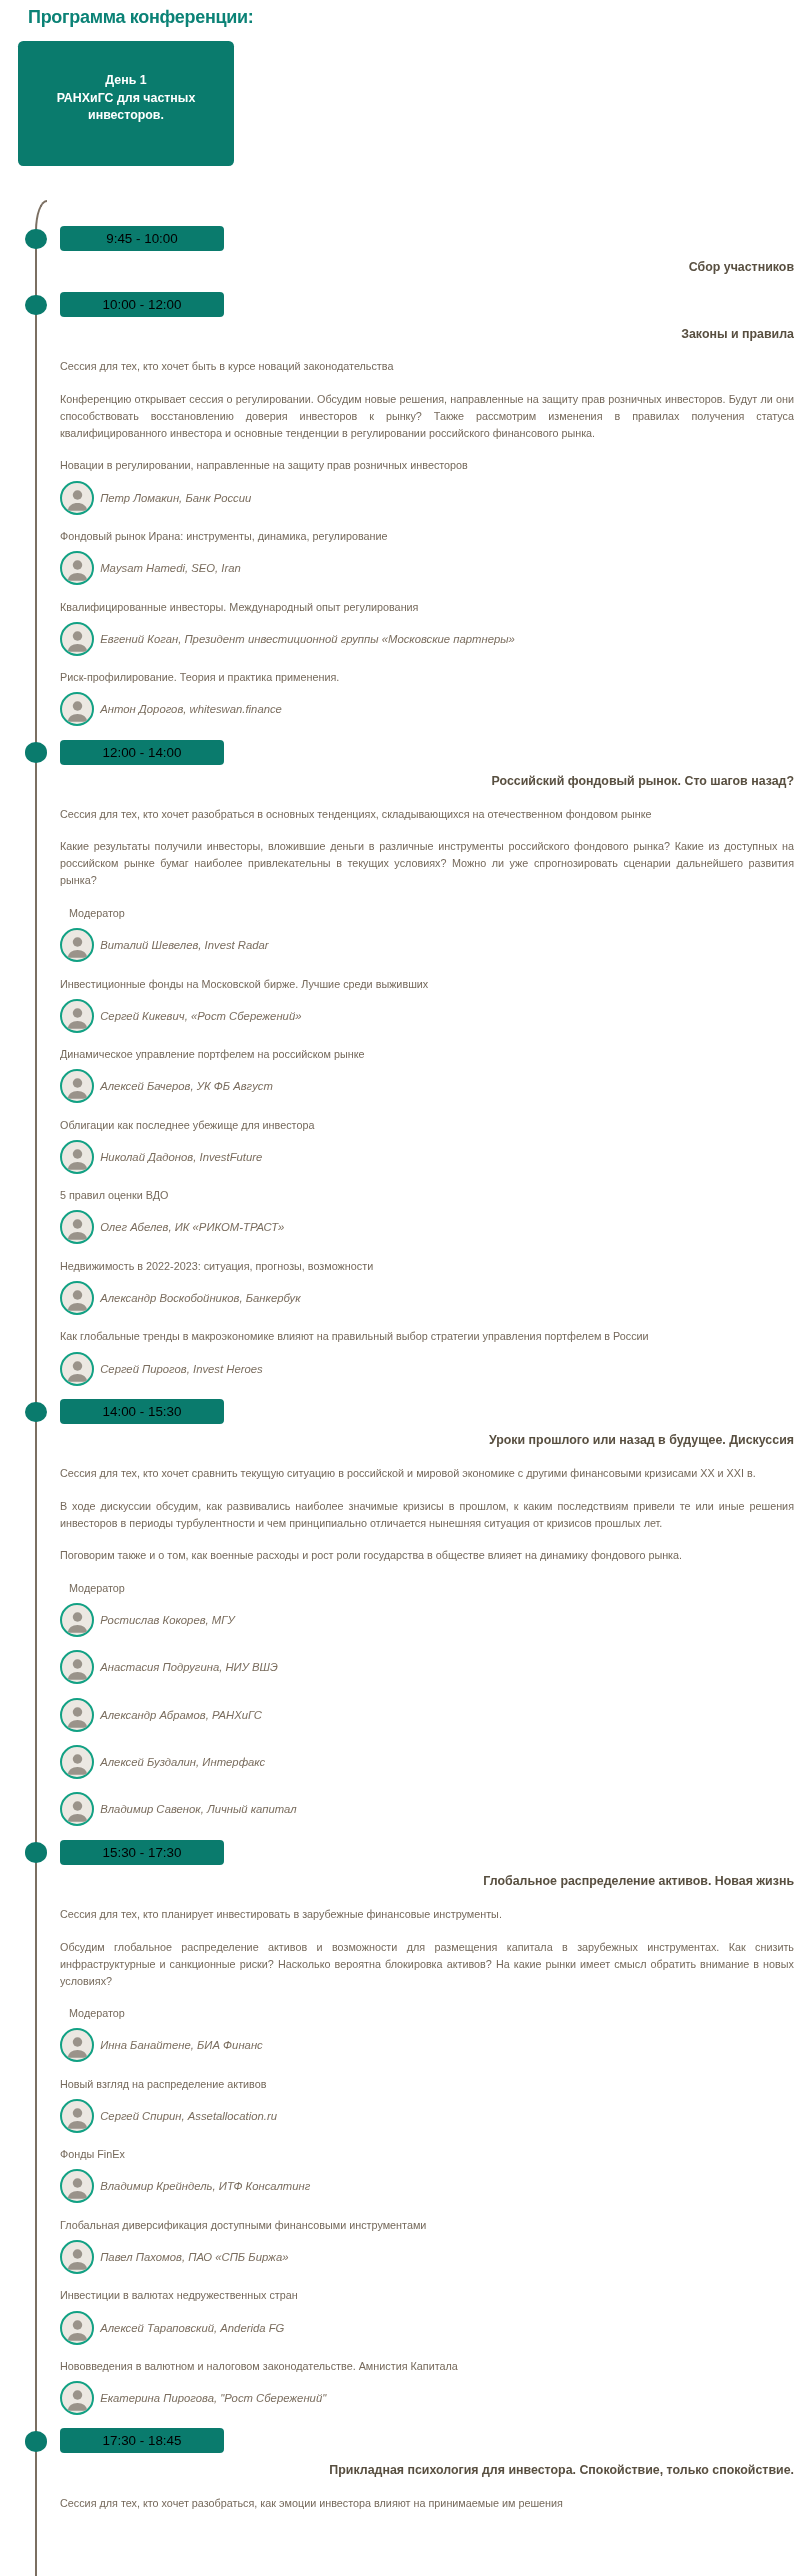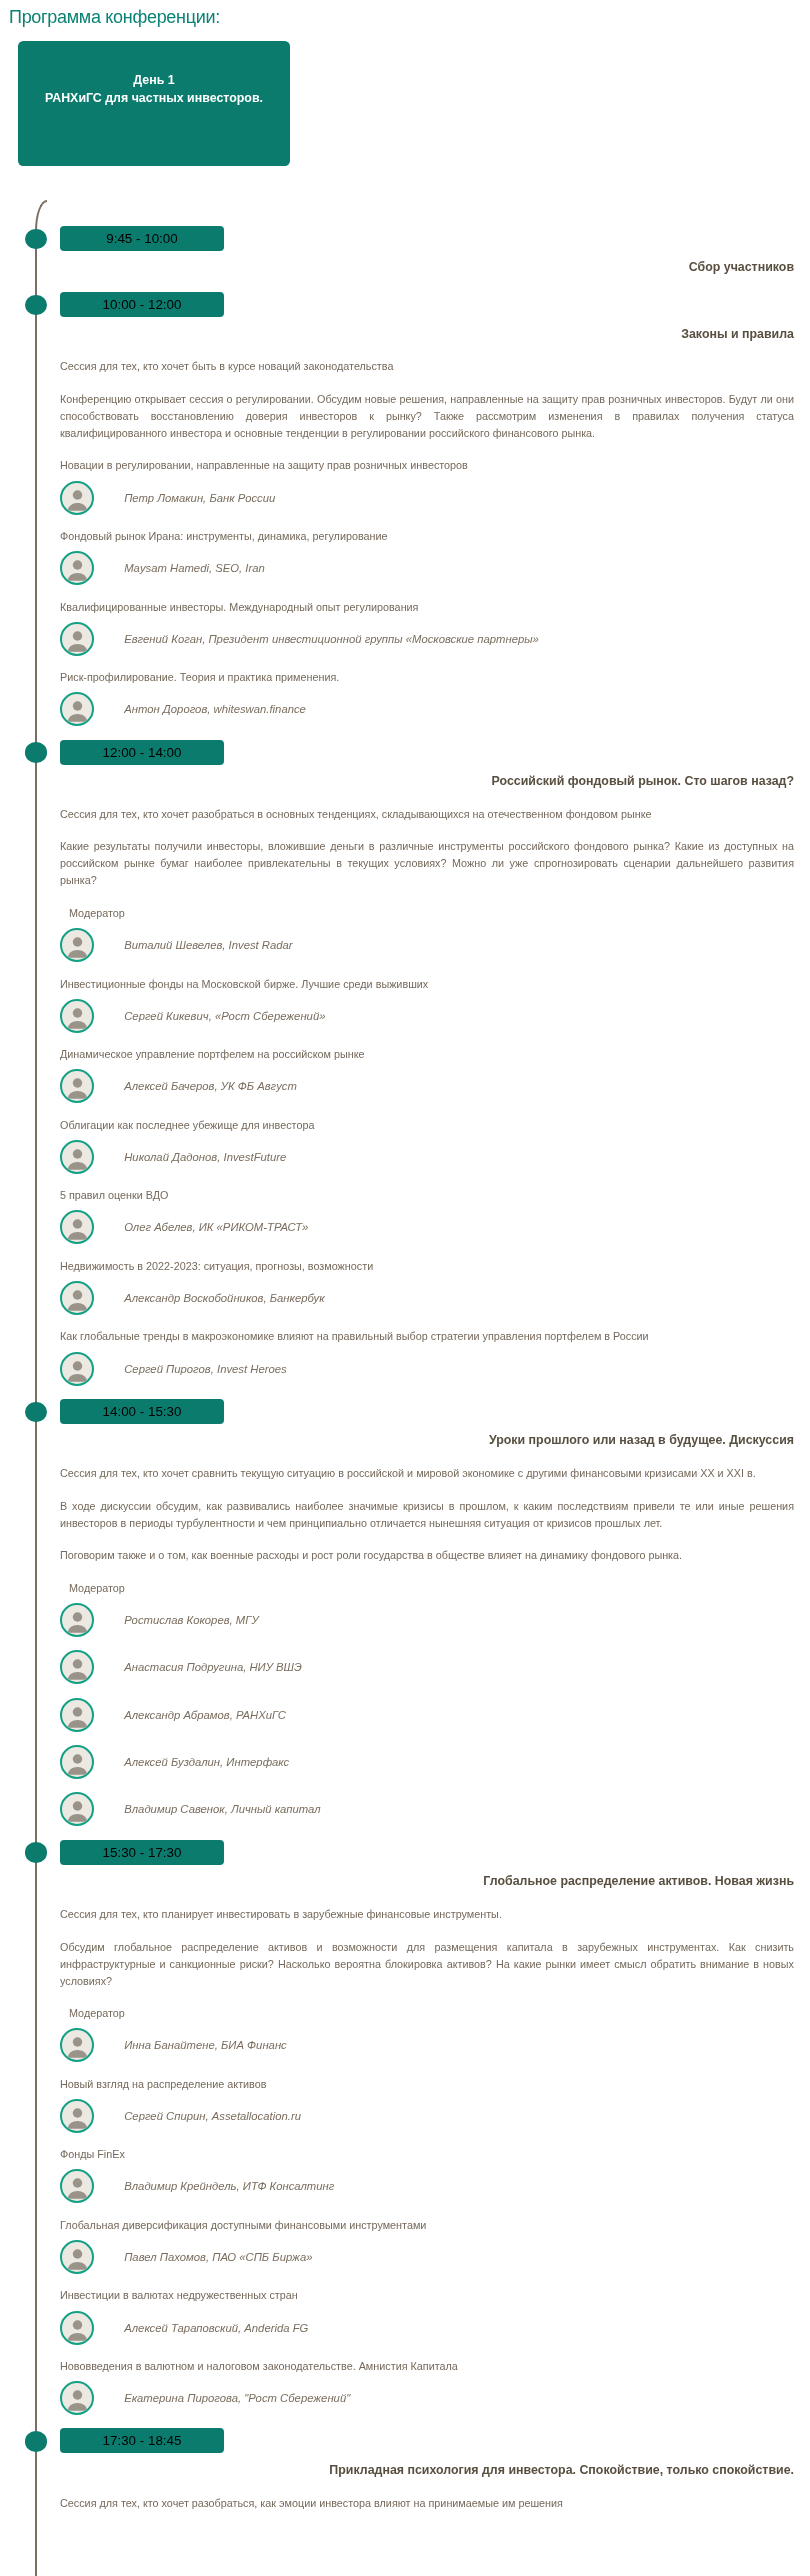--- a/index.html
+++ b/index.html
@@ -1,25 +1,25 @@
 <!DOCTYPE html>
 <html lang="ru" style="font-size:8.2px"><head>
 <meta charset="utf-8">
 <style>
   html,body{margin:0;padding:0;}
   body{
     width:810px;height:2911px;position:relative;overflow:hidden;
     background:#ffffff;font-family:"Liberation Sans", sans-serif;
   }
   .page-title{
-    position:absolute;left:9px;top:7.2px;margin:0;
-    font-size:18px;font-weight:400;letter-spacing:-0.3px;color:#0b8276;
+    position:absolute;left:28px;top:7.2px;margin:0;
+    font-size:18px;font-weight:700;letter-spacing:-0.3px;color:#0b8276;
   }
   .day-card{
-    position:absolute;left:18px;top:41px;width:272px;height:125px;
+    position:absolute;left:18px;top:41px;width:216px;height:125px;
     background:#0a7b6d;border-radius:5.2px;box-sizing:border-box;
     color:#ffffff;text-align:center;font-weight:bold;font-size:12.4px;line-height:17.5px;
     padding:31px 10.3px 0 10.3px;
   }
   
   .timeline-line{position:absolute;left:35px;top:231px;height:2626px;width:2.1px;background:#7b6f62;}
   .timeline-hook-top{
     position:absolute;left:35px;top:200px;width:12.4px;height:32px;
     border-left:2.1px solid #7b6f62;border-top:2.1px solid #7b6f62;
     border-top-left-radius:12.4px 32px;box-sizing:border-box;
@@ -45,21 +45,21 @@
     margin:0 0 15.5px 0;font-size:10.8px;line-height:17px;color:#75695b;
     text-align:justify;
   }
   .moderator-label{
     margin:3.1px 0 6.2px 0;font-size:10.8px;line-height:17px;color:#75695b;padding-left:9px;
   }
   .topic{
     margin:0 0 6.2px 0;font-size:10.8px;line-height:17px;color:#75695b;
   }
   .speaker-row{
-    display:flex;align-items:center;margin:0 0 13.4px 0;gap:24px;
+    display:flex;align-items:center;margin:0 0 13.4px 0;
   }
   .avatar{
     flex:0 0 auto;width:34px;height:34px;border-radius:50%;
     border:2.1px solid #12a184;box-sizing:border-box;
     background:#ece8e2;overflow:hidden;display:flex;align-items:flex-end;justify-content:center;
   }
   .avatar svg{width:27px;height:27px;display:block;}
   .avatar svg circle,.avatar svg path{fill:#9a938a;}
   .speaker-name{
     margin-left:6.2px;font-size:11.3px;font-style:italic;color:#7a6d5e;

